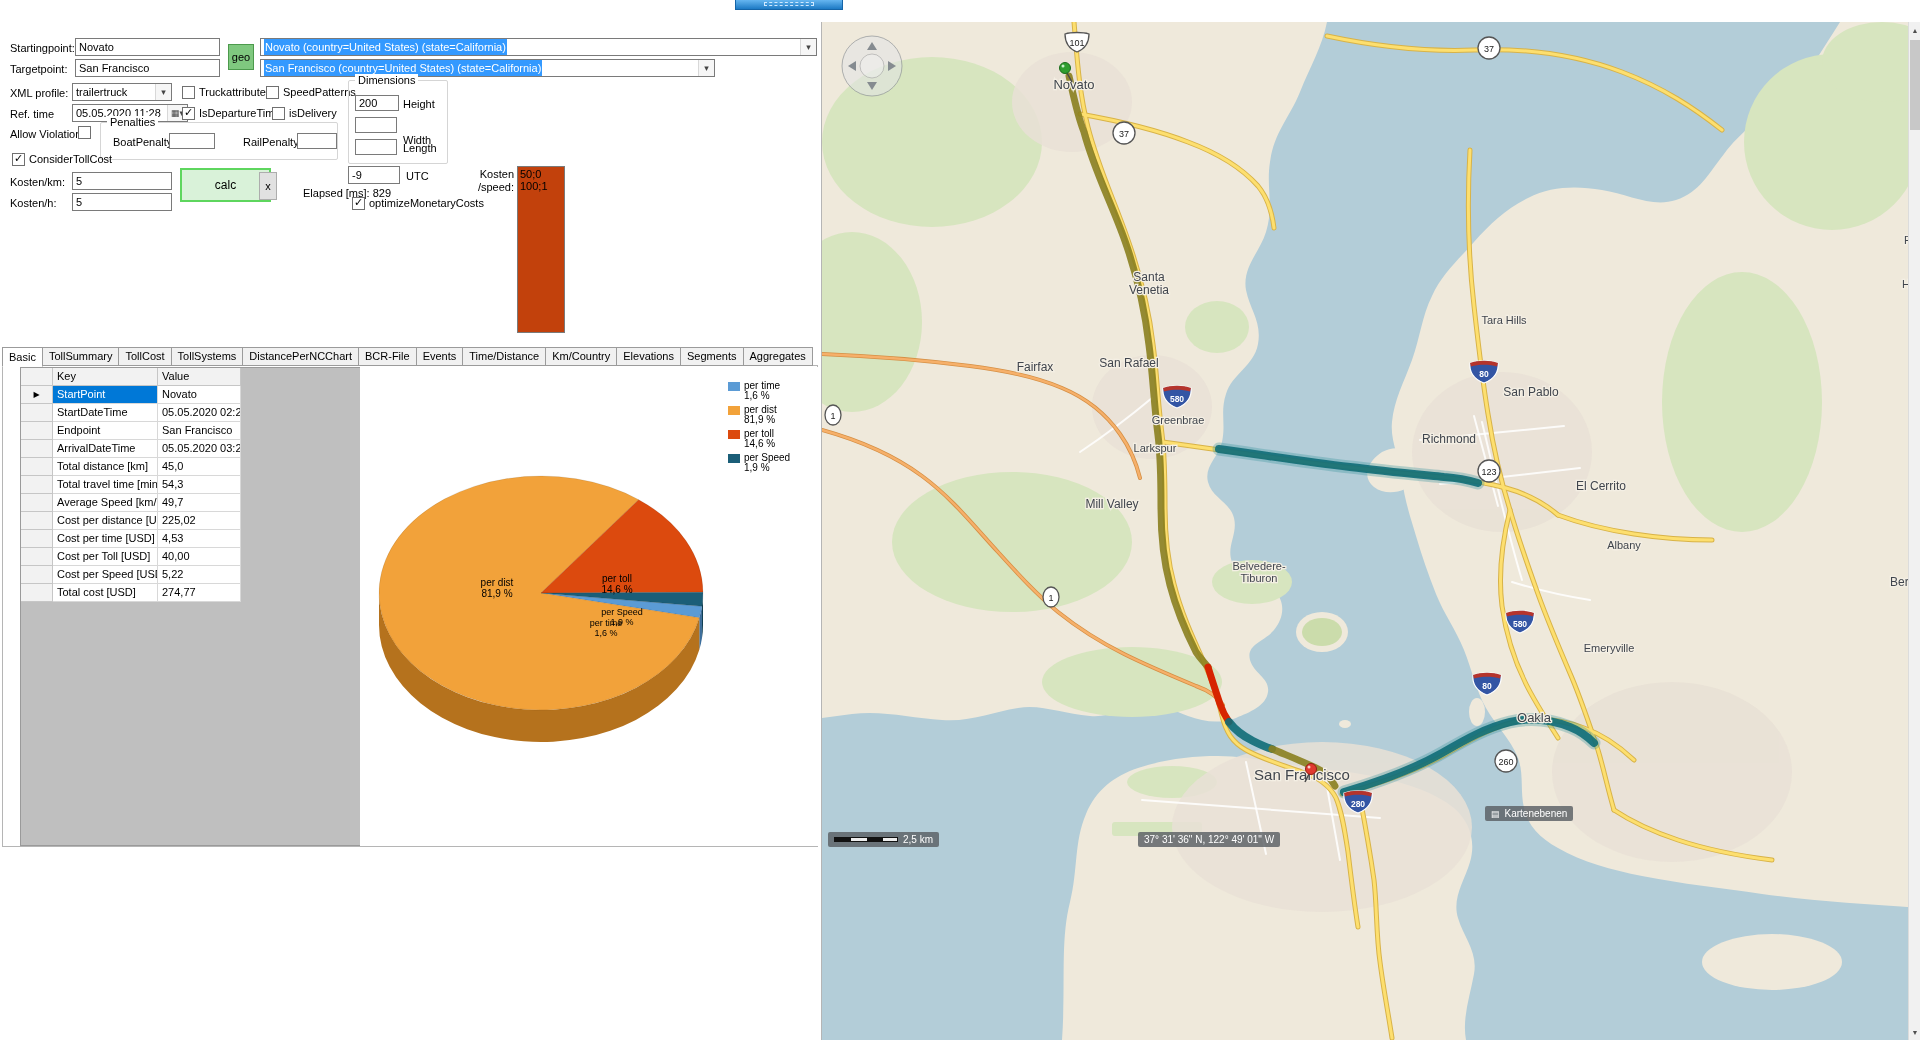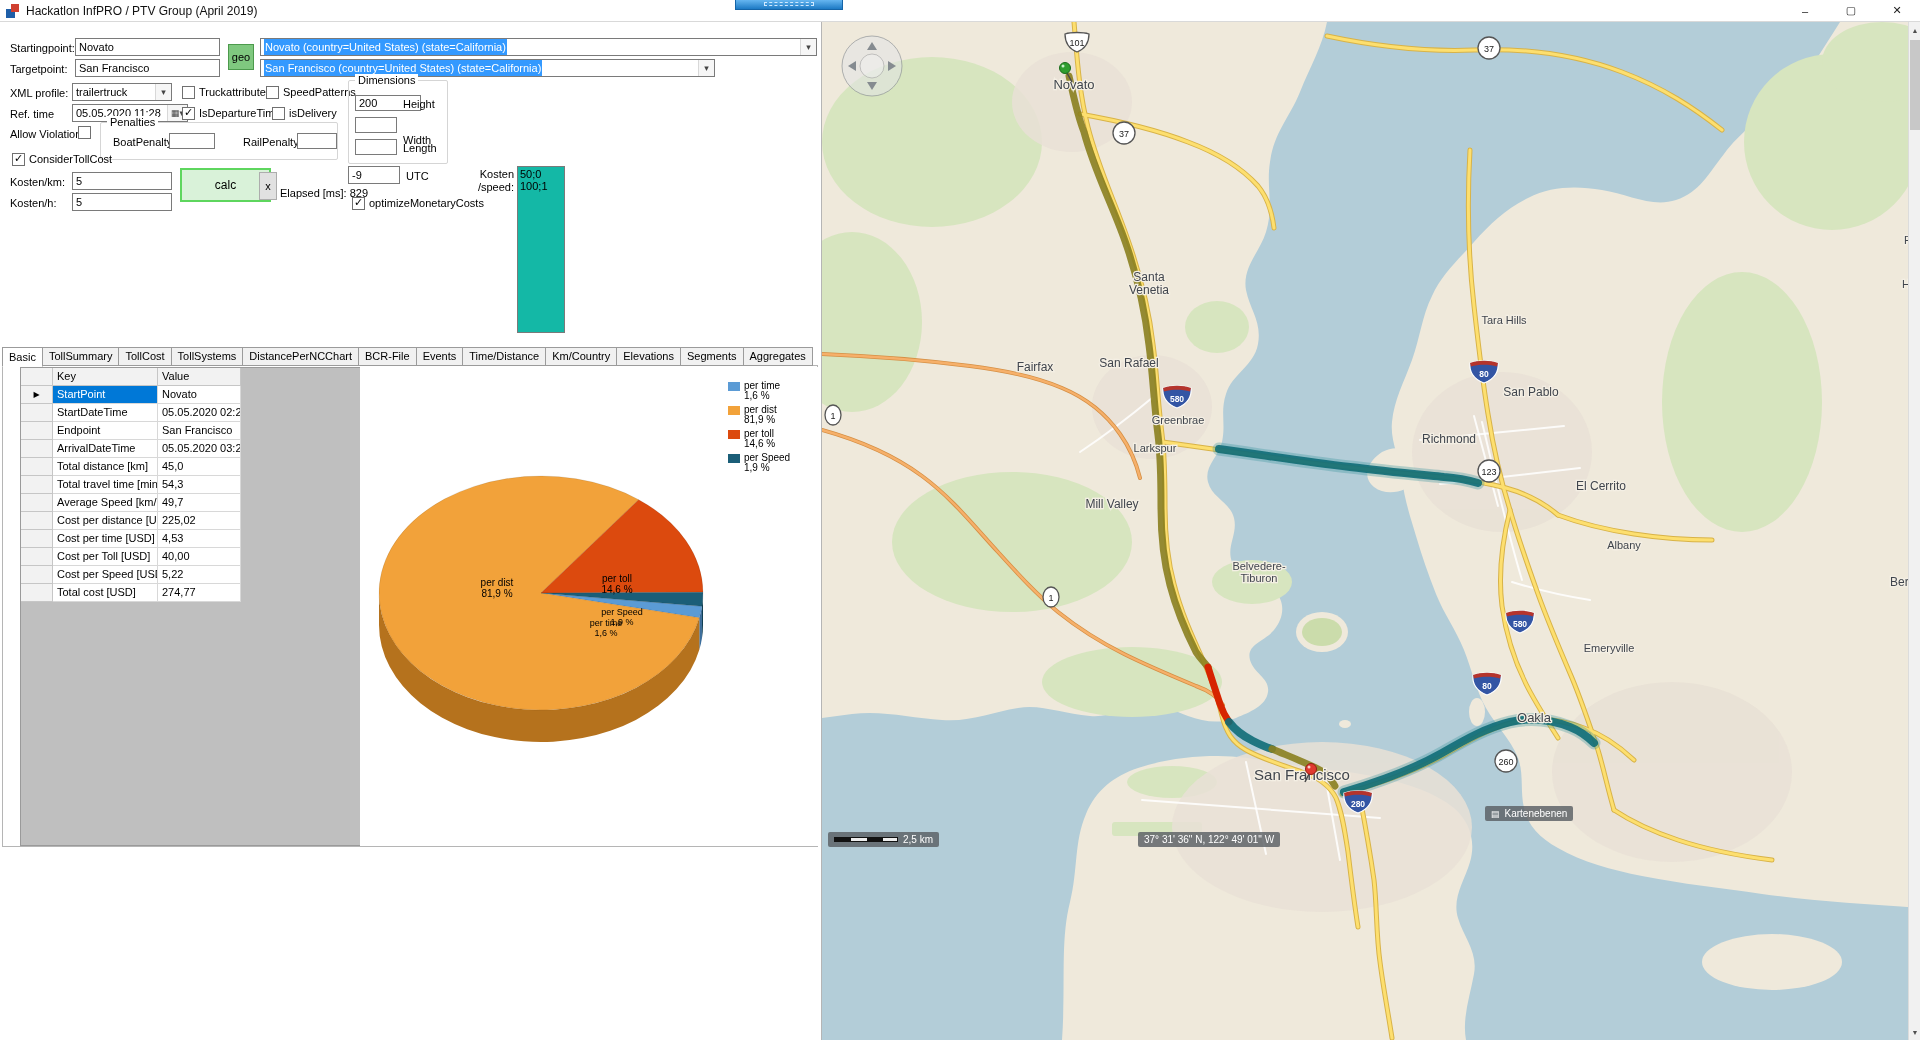--- a/index.html
+++ b/index.html
@@ -35,21 +35,21 @@
   align-items:center;padding-left:3px;overflow:hidden;white-space:nowrap}
 .combo .hl{background:#3399ff;color:#fff;padding:10px 1px}
 .combo .arrowbox{margin-left:auto;width:16px;height:100%;display:flex;align-items:center;
   justify-content:center;border-left:1px solid #d8d8d8;background:#f6f6f6;color:#444;font-size:9px;flex:none}
 .cb{position:absolute;display:flex;align-items:center;gap:4px;height:14px}
 .cbbox{width:13px;height:13px;border:1px solid #707070;background:#fff;display:inline-flex;
   align-items:center;justify-content:center;font-size:11px;line-height:11px;flex:none}
 .cbbox.checked::after{content:"✓";margin-top:-1px}
 .groupbox{position:absolute;border:1px solid #d5d5d5;border-radius:2px}
 .gtitle{position:absolute;top:-7px;left:6px;background:#fff;padding:0 3px;white-space:nowrap}
-.listbox{position:absolute;border:1px solid #7a7a7a;background:#14b8a6;padding:1px 2px;overflow:hidden}
+.listbox{position:absolute;border:1px solid #7a7a7a;background:#c2410c;padding:1px 2px;overflow:hidden}
 .rightlbl{position:absolute;text-align:right;line-height:13px}
 
 
 .tabstrip{position:absolute;left:2px;top:325px;display:flex;z-index:5}
 .tab{padding:2px 6px 3px;background:#f1f1f1;border:1px solid #9b9b9b;border-left:none;
   white-space:nowrap}
 .tab:first-child{border-left:1px solid #9b9b9b}
 .tab.active{background:#fff;border-bottom:1px solid #fff;margin-bottom:-1px;padding-top:3px}
 .tabpage{position:absolute;left:2px;top:343px;width:816px;height:482px;border:1px solid #b5b5b5;
   background:#fff}
@@ -100,32 +100,20 @@
   border-left:1px solid #dcdcdc}
 .varrow{position:absolute;left:0;width:12px;height:16px;display:flex;align-items:center;
   justify-content:center;font-size:7px;color:#505050;background:#f1f1f1}
 .vthumb{position:absolute;left:1px;top:18px;width:10px;height:90px;background:#c8c8c8}
 </style>
 </head>
 <body>
 
 <div class="app">
 
-  <div class="titlebar">
-    <span class="appicon">
-        <span class="b1"></span>
-        <span class="b2"></span>
-      </span>
-    <span class="title-text">Hackatlon InfPRO / PTV Group (April 2019)</span>
-    <div class="win-btns">
-      <div class="win-btn">–</div>
-      <div class="win-btn">▢</div>
-      <div class="win-btn">✕</div>
-    </div>
-  </div>
   <div class="dockfrag">
       <div class="inner"></div>
     </div>
 
   <div class="left-panel">
 
     <span class="lbl" style="left:10px;top:20px">Startingpoint:</span>
     <input class="tb" style="left: 75px; top: 16px; width: 145px;" value="Novato">
     <button class="btn btn-geo" style="left:228px;top:22px;width:26px;height:26px">geo</button>
     <div class="combo" style="left:260px;top:16px;width:557px">
@@ -177,21 +165,21 @@
     <div class="groupbox" style="left:100px;top:100px;width:238px;height:38px">
       <span class="gtitle">Penalties</span>
       <span class="lbl" style="left:12px;top:13px">BoatPenalty</span>
       <input class="tb" style="left: 68px; top: 10px; width: 46px; height: 16px;" value="">
       <span class="lbl" style="left:142px;top:13px">RailPenalty</span>
       <input class="tb" style="left: 196px; top: 10px; width: 40px; height: 16px;" value="">
     </div>
 
     <div class="groupbox" style="left:348px;top:58px;width:100px;height:84px">
       <span class="gtitle">Dimensions</span>
-      <input class="tb" style="left: 6px; top: 14px; width: 66px; height: 16px;" value="200">
+      <input class="tb" style="left: 6px; top: 14px; width: 44px; height: 16px;" value="200">
       <span class="lbl" style="left:54px;top:17px">Height</span>
       <input class="tb" style="left: 6px; top: 36px; width: 42px; height: 16px;" value="">
       <span class="lbl" style="left:54px;top:53px">Width</span>
       <input class="tb" style="left: 6px; top: 58px; width: 42px; height: 16px;" value="">
       <span class="lbl" style="left:54px;top:61px">Length</span>
     </div>
 
 
     <div class="cb" style="left:12px;top:130px">
       <span class="cbbox checked"></span>
@@ -201,21 +189,21 @@
     <span class="lbl" style="left:10px;top:154px">Kosten/km:</span>
     <input class="tb" style="left: 72px; top: 150px; width: 100px;" value="5">
     <span class="lbl" style="left:10px;top:175px">Kosten/h:</span>
     <input class="tb" style="left: 72px; top: 171px; width: 100px;" value="5">
 
     <button class="btn btn-calc" style="left:180px;top:146px;width:91px;height:34px">calc</button>
     <button class="btn" style="left:259px;top:150px;width:18px;height:28px">x</button>
 
     <input class="tb" style="left: 348px; top: 144px; width: 52px;" value="-9">
     <span class="lbl" style="left:406px;top:148px">UTC</span>
-    <span class="lbl" style="left:280px;top:165px">Elapsed [ms]: 829</span>
+    <span class="lbl" style="left:303px;top:165px">Elapsed [ms]: 829</span>
     <div class="cb" style="left:352px;top:174px">
       <span class="cbbox checked"></span>
       <span>optimizeMonetaryCosts</span>
     </div>
 
     <div class="rightlbl" style="left:470px;top:146px;width:44px">
       <span>Kosten</span><br>
       <span>/speed:</span>
     </div>
     <div class="listbox" style="left:517px;top:144px;width:48px;height:167px" id="speedlist">

